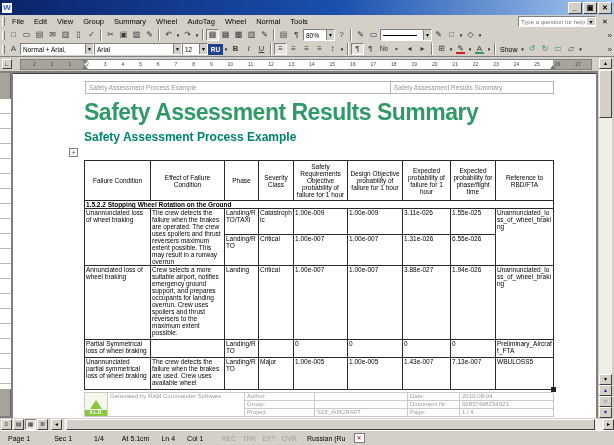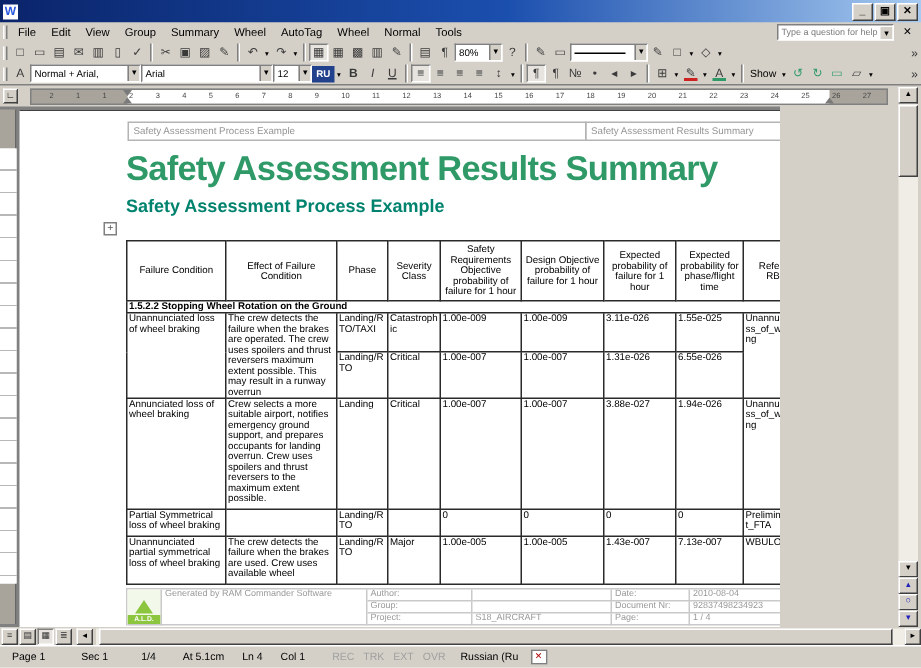--- a/index.html
+++ b/index.html
@@ -66,21 +66,21 @@
   .rwhite { position:absolute; left:64px; top:0; width:468px; height:9px; background:#fff; }
   .rnums { position:absolute; left:12px; right:10px; top:1px; display:flex;
     justify-content:space-between; font-size:5px; color:#444; }
   .indentmark { position:absolute; width:0; height:0; border-left:3px solid transparent;
     border-right:3px solid transparent; }
   .im-top { left:61px; top:0; border-top:4px solid #7a7a7a; }
   .im-bot { left:61px; top:5px; border-bottom:4px solid #7a7a7a; }
   .im-right { left:529px; top:5px; border-bottom:4px solid #7a7a7a; }
 
   
-  .docarea { position:absolute; left:0; top:71px; width:520px; height:347px; background:#808080; overflow:hidden; }
+  .docarea { position:absolute; left:0; top:71px; width:598px; height:347px; background:#808080; overflow:hidden; }
   .vruler { position:absolute; left:0; top:2px; width:11px; height:343px; background:#a8a49c;
     border-right:1px solid #666; }
   .vruler .vwhite { position:absolute; left:0; top:26px; width:11px; height:290px; background:#fff;
     background-image:repeating-linear-gradient(180deg,#fff 0 14px,#b8b8b8 14px 15px); }
   .page { position:absolute; left:13px; top:2px; width:583px; height:345px; background:#fff;
     border-top:1px solid #404040; }
 
   .hdrbox { position:absolute; top:7px; height:13px; border:1px solid #b4b4b4; color:#959595;
     font-size:6.5px; line-height:11px; padding-left:3px; white-space:nowrap; overflow:hidden; }
   .hdrL { left:72px; width:306px; }

